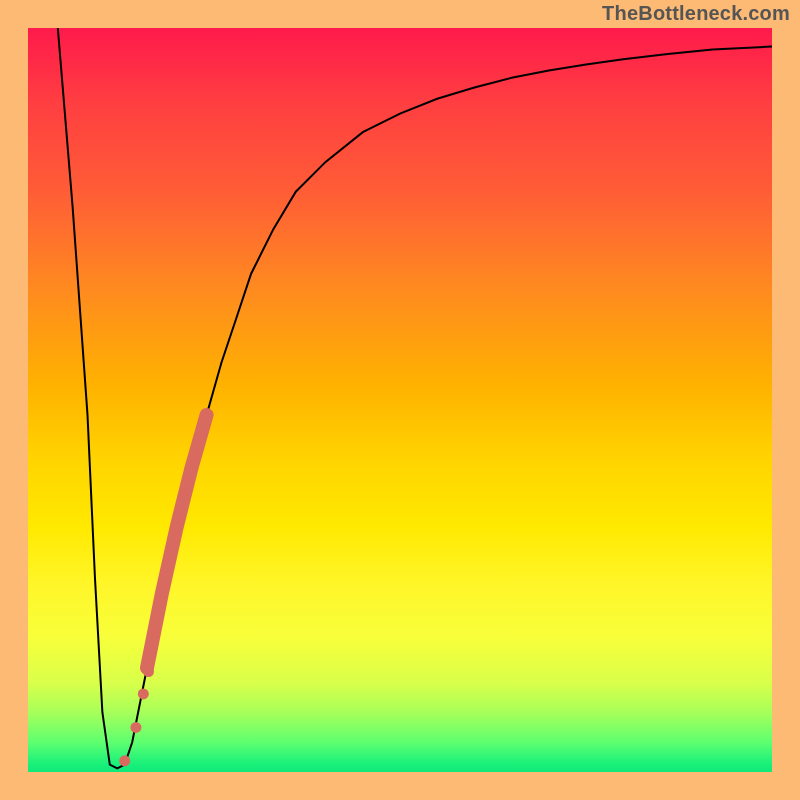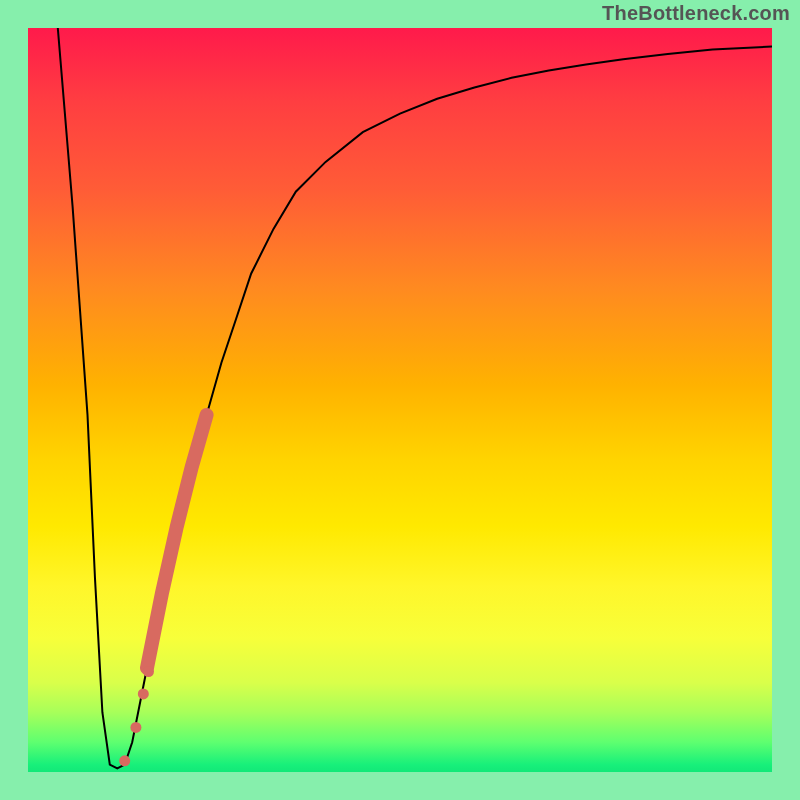--- a/index.html
+++ b/index.html
@@ -8,21 +8,21 @@
     width: 800px;
     height: 800px;
     overflow: hidden;
     font-family: Arial, Helvetica, sans-serif;
     background: #000;
   }
   .outer {
     position: relative;
     width: 800px;
     height: 800px;
-    background: #86efac;
+    background: #fdba74;
   }
   .watermark {
     position: absolute;
     top: 2px;
     right: 10px;
     color: #555;
     font-size: 20px;
     font-weight: 600;
     letter-spacing: 0.2px;
     z-index: 10;

